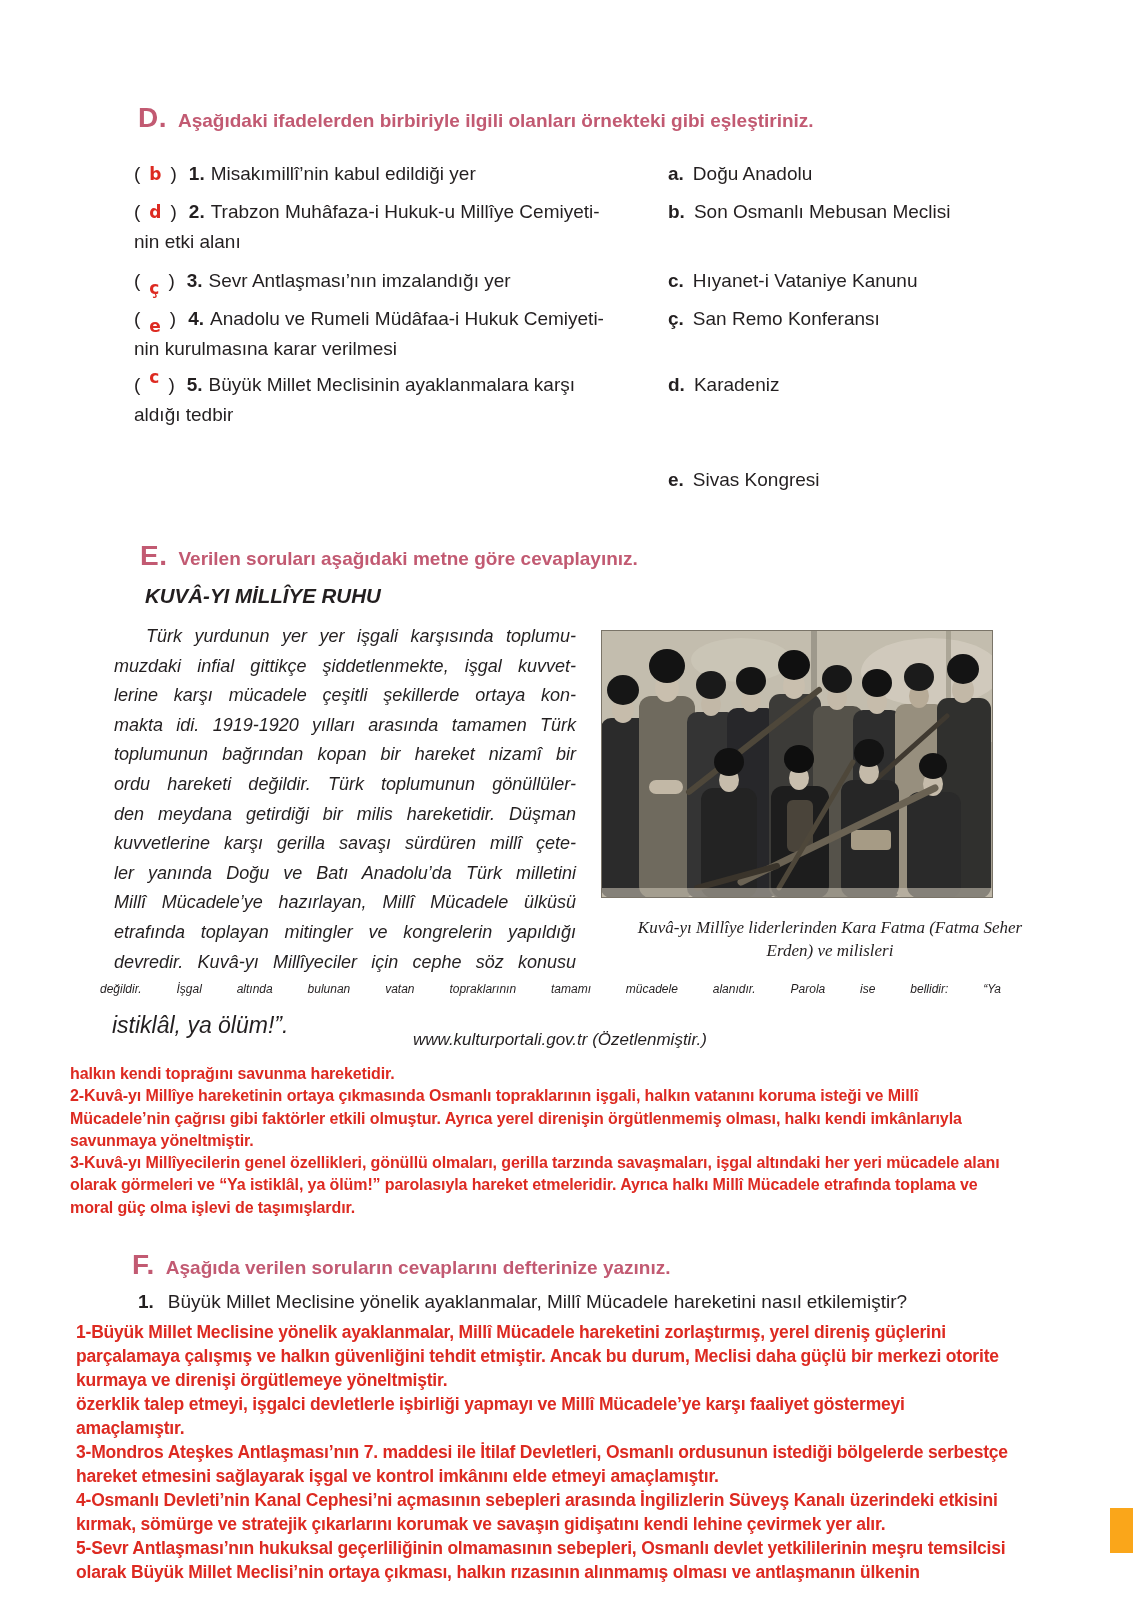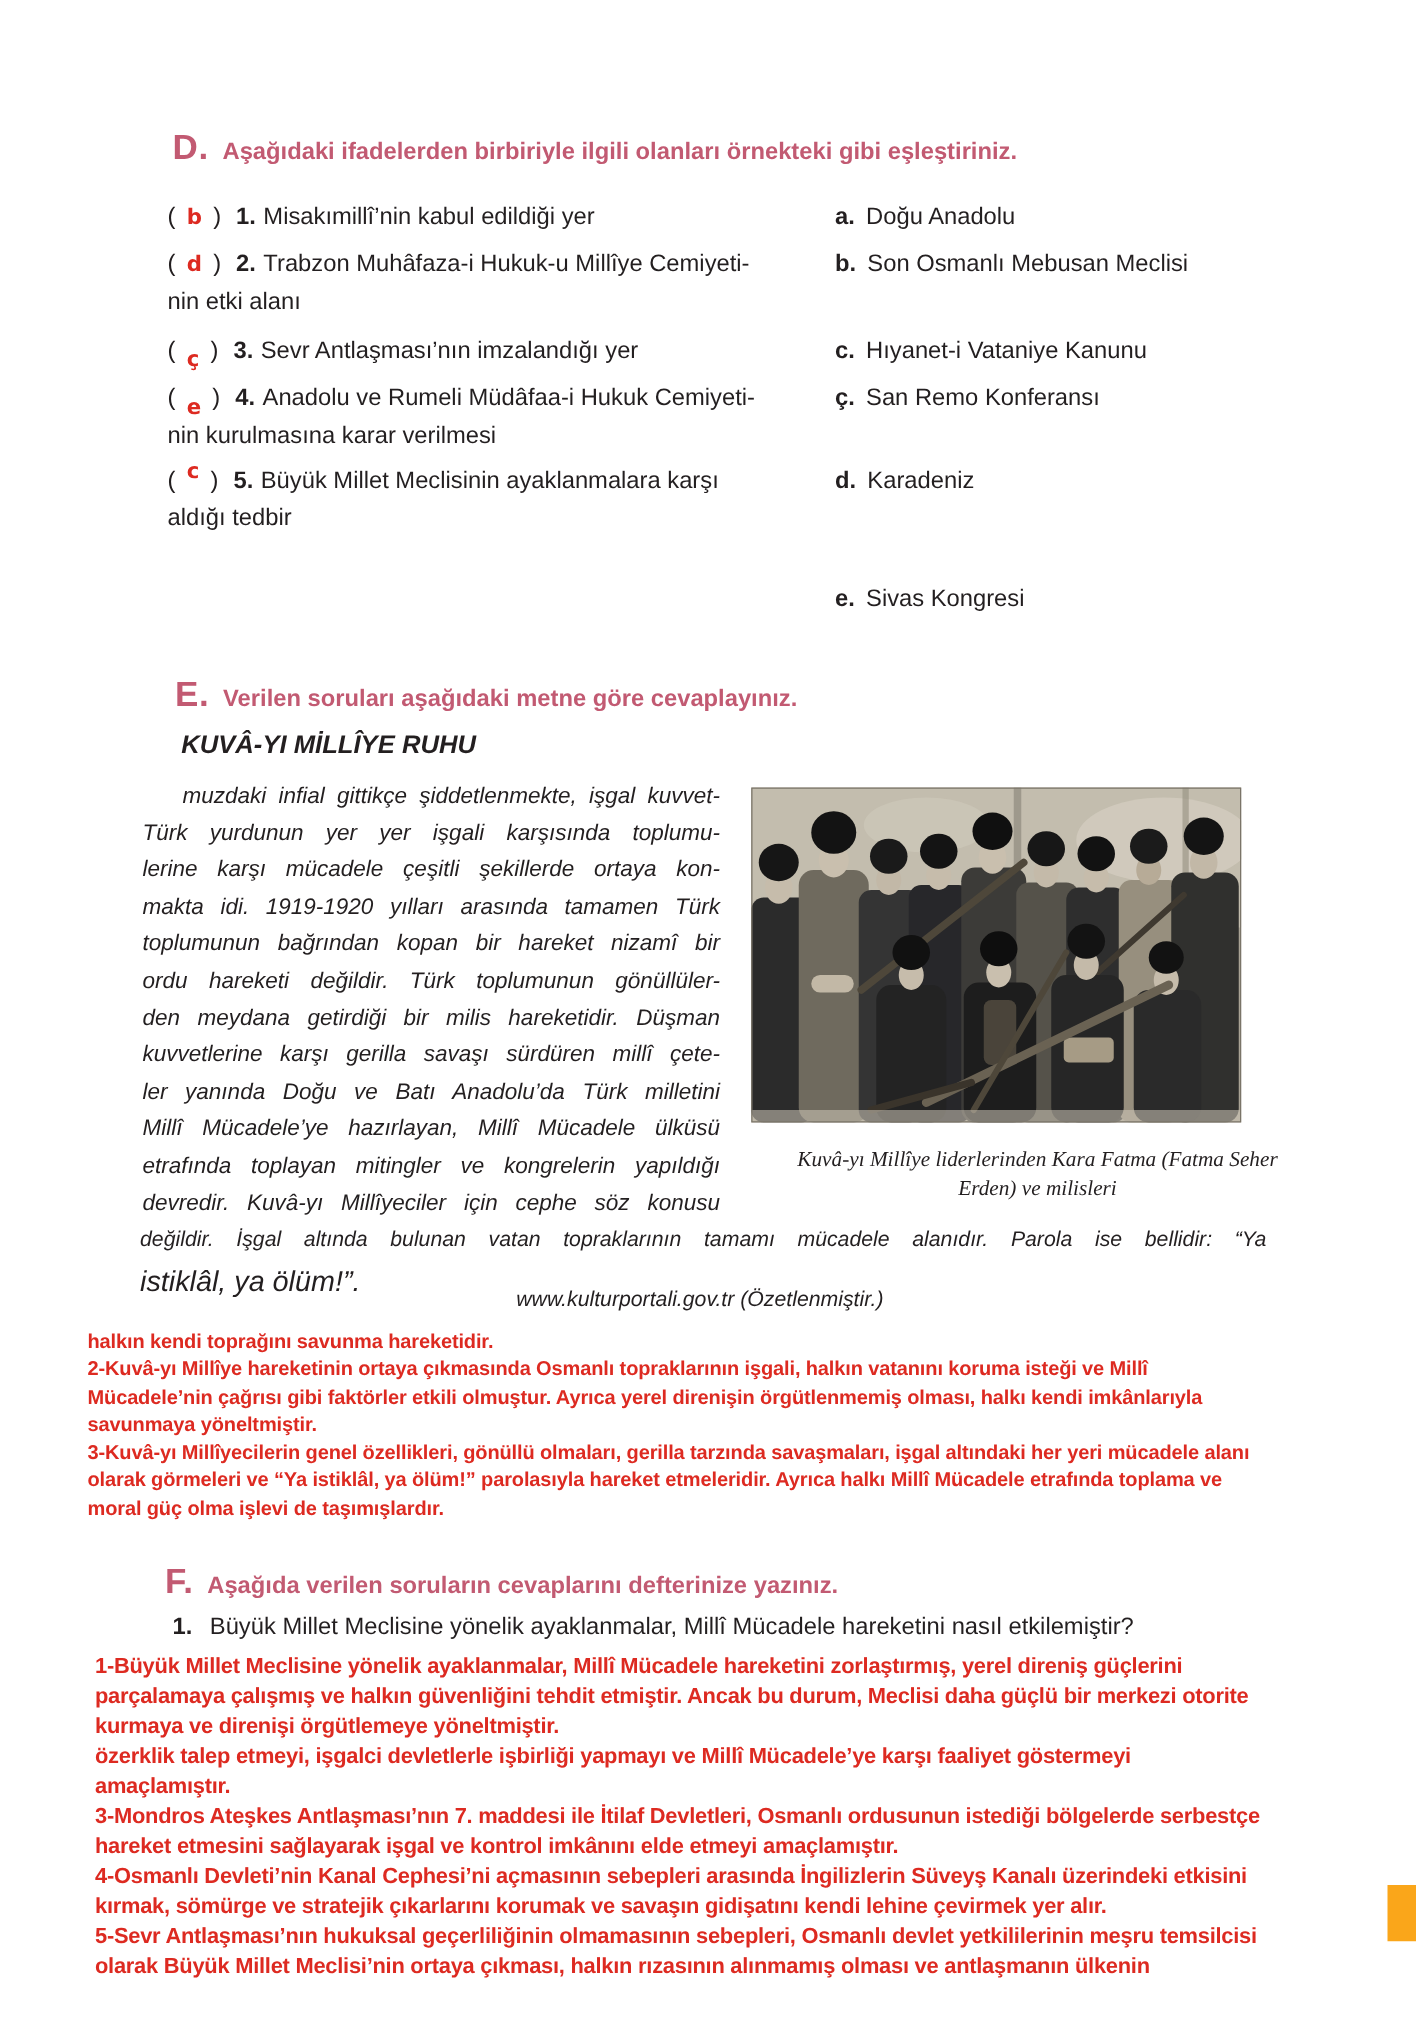--- a/index.html
+++ b/index.html
@@ -26,21 +26,21 @@
   .ans.high{top:-8px;}
   .num{font-weight:bold;margin:0 6px 0 12px;}
   .iline2:empty{display:none;}
   .match-opt{position:absolute;left:668px;font-size:19px;line-height:30px;white-space:nowrap;}
   .okey{font-weight:bold;margin-right:9px;}
   
   .passage-title{position:absolute;left:145px;top:584px;font-size:20.5px;font-weight:bold;font-style:italic;}
   .passage{position:absolute;left:114px;top:622px;width:462px;font-size:18px;line-height:29.6px;font-style:italic;}
   .passage .tline{text-align:justify;text-align-last:justify;}
   .passage .tline:first-child{padding-left:32px;}
-  .wide-line1{position:absolute;left:112px;top:982px;width:901px;font-size:17px;font-style:italic;text-align:justify;text-align-last:justify;}
+  .wide-line1{position:absolute;left:100px;top:982px;width:901px;font-size:12px;font-style:italic;text-align:justify;text-align-last:justify;}
   .wide-line2{position:absolute;left:112px;top:1012px;font-size:23px;font-style:italic;}
   .source-line{position:absolute;left:413px;top:1030px;width:552px;font-size:17px;font-style:italic;}
   
   .photo-wrap{position:absolute;left:601px;top:630px;width:392px;height:268px;}
   .photo-wrap svg{display:block;width:100%;height:100%;}
   .caption{position:absolute;left:604px;top:916px;width:452px;text-align:center;
     font-family:"Liberation Serif",serif;font-style:italic;font-size:17px;line-height:23px;}
   
   .red-block{position:absolute;color:var(--red);font-weight:bold;}
   .red-block .tline{white-space:nowrap;}
@@ -91,22 +91,22 @@
   <div class="match-opt" style="top:441px;margin-top:24px;"><span class="okey">e.</span><span>Sivas Kongresi</span></div>
 
   <div class="sec-heading" style="left:140px;top:540px;">
     <span class="sec-letter">E.</span>
     <span class="sec-title">Verilen soruları aşağıdaki metne göre cevaplayınız.</span>
   </div>
 
   <div class="passage-title">KUVÂ-YI MİLLÎYE RUHU</div>
 
   <div class="passage">
+      <div class="tline">Türk yurdunun yer yer işgali karşısında toplumu-</div>
       <div class="tline">muzdaki infial gittikçe şiddetlenmekte, işgal kuvvet-</div>
-      <div class="tline">Türk yurdunun yer yer işgali karşısında toplumu-</div>
       <div class="tline">lerine karşı mücadele çeşitli şekillerde ortaya kon-</div>
       <div class="tline">makta idi. 1919-1920 yılları arasında tamamen Türk</div>
       <div class="tline">toplumunun bağrından kopan bir hareket nizamî bir</div>
       <div class="tline">ordu hareketi değildir. Türk toplumunun gönüllüler-</div>
       <div class="tline">den meydana getirdiği bir milis hareketidir. Düşman</div>
       <div class="tline">kuvvetlerine karşı gerilla savaşı sürdüren millî çete-</div>
       <div class="tline">ler yanında Doğu ve Batı Anadolu’da Türk milletini</div>
       <div class="tline">Millî Mücadele’ye hazırlayan, Millî Mücadele ülküsü</div>
       <div class="tline">etrafında toplayan mitingler ve kongrelerin yapıldığı</div>
       <div class="tline">devredir. Kuvâ-yı Millîyeciler için cephe söz konusu</div>

